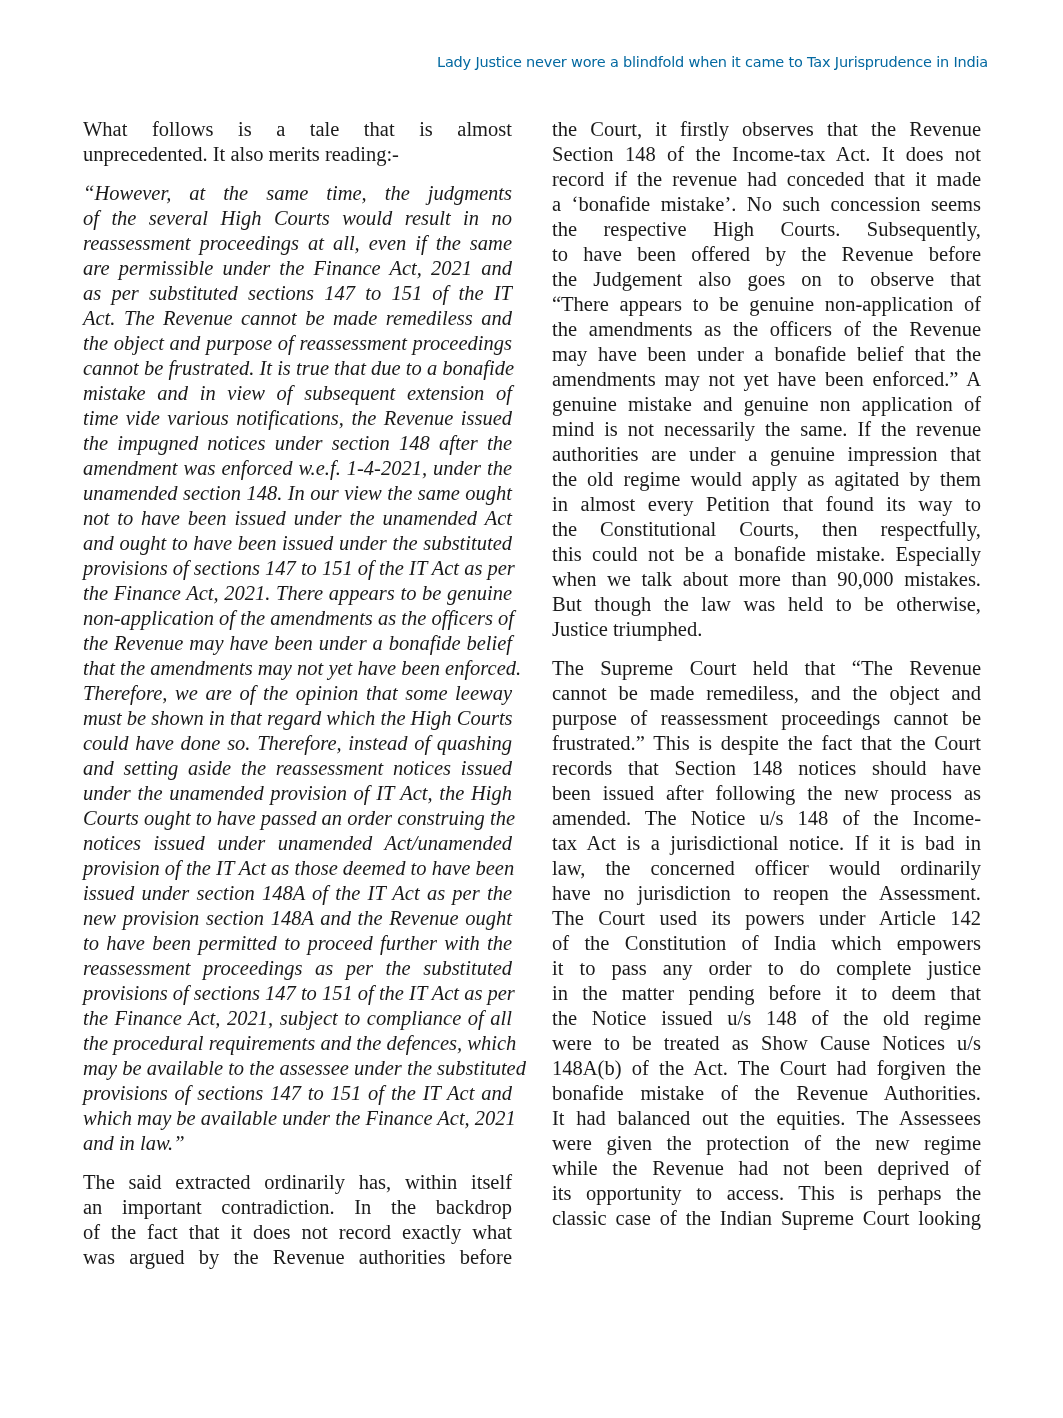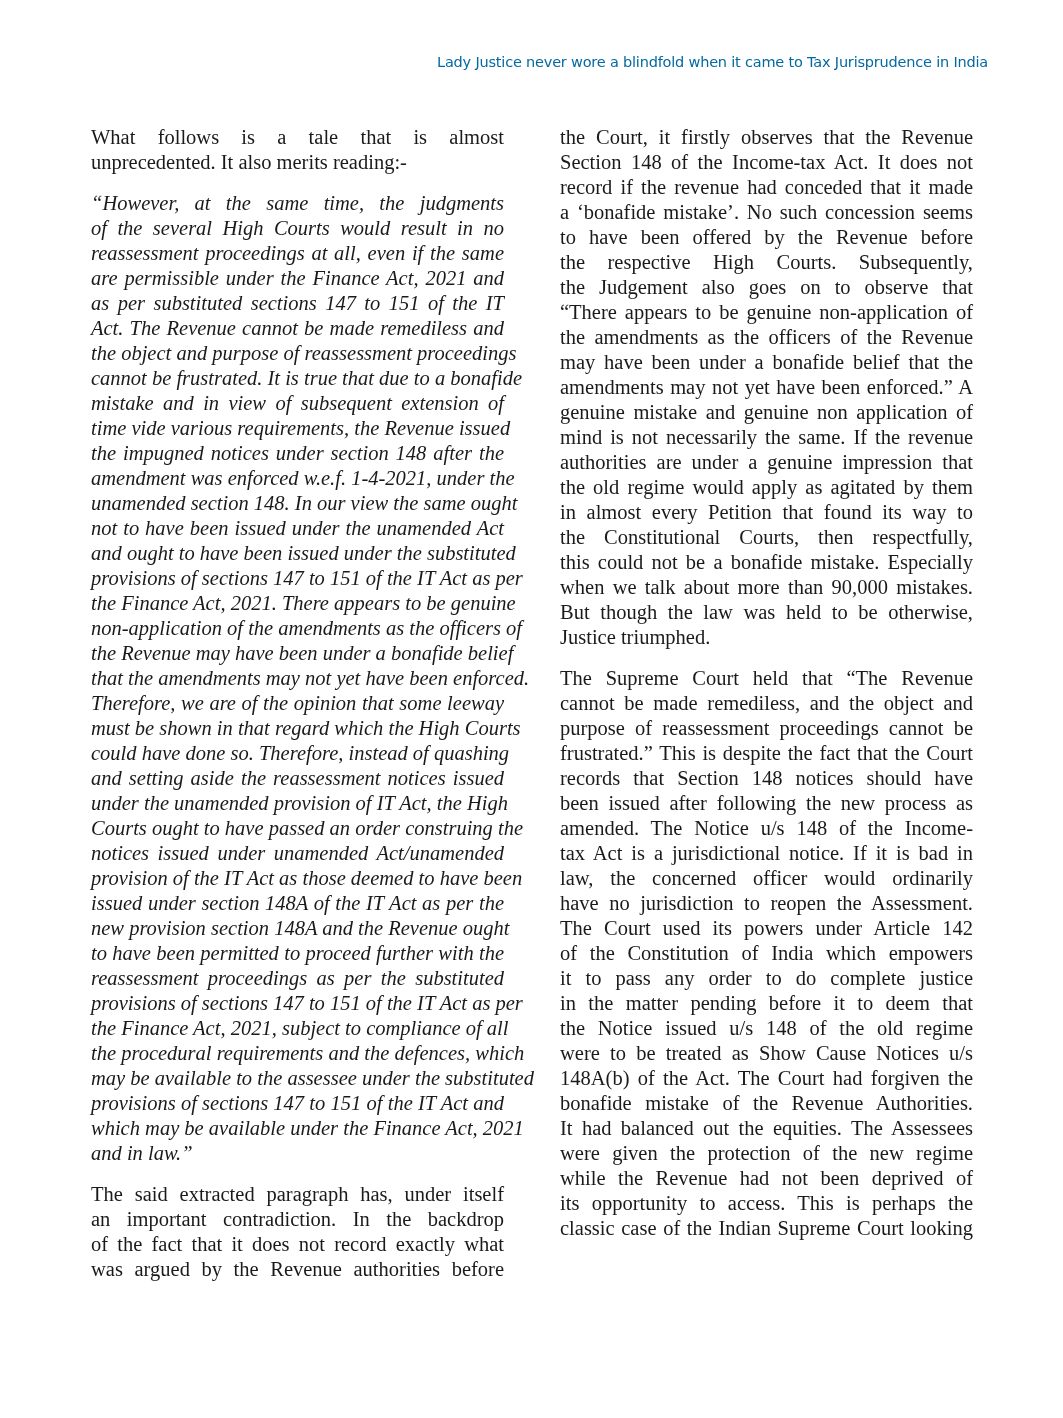--- a/index.html
+++ b/index.html
@@ -5,21 +5,21 @@
   html, body { margin: 0; padding: 0; background: #ffffff; }
   body { width: 1063px; height: 1418px; position: relative; overflow: hidden; color: #1a1a1a; }
   .header {
     position: absolute; top: 54px; right: 75px;
     font-family: "DejaVu Sans", sans-serif; font-size: 14.5px; color: #0369a1;
     letter-spacing: -0.2px; white-space: nowrap;
   }
   .col { position: absolute; top: 109px; width: 445px; }
   .col.left { left: 75px; }
   .col.right { left: 544px; }
-  .para { margin: 16px; }
+  .para { margin: 8px; }
   .para + .para { margin-top: 14px; }
   .line {
     display: block; height: 25px; line-height: 25px;
     font-family: "Liberation Serif", serif; font-size: 20.5px;
     text-align: justify; text-align-last: justify; white-space: nowrap; overflow: visible;
   }
   .line.last { text-align-last: left; }
   .it { }
   .quote .line { font-style: italic; }
 </style>
@@ -36,21 +36,21 @@
     <div class="para quote">
       <span class="line">“However, at the same time, the judgments</span>
       <span class="line">of the several High Courts would result in no</span>
       <span class="line">reassessment proceedings at all, even if the same</span>
       <span class="line">are permissible under the Finance Act, 2021 and</span>
       <span class="line">as per substituted sections 147 to 151 of the IT</span>
       <span class="line">Act. The Revenue cannot be made remediless and</span>
       <span class="line">the object and purpose of reassessment proceedings</span>
       <span class="line">cannot be frustrated. It is true that due to a bonafide</span>
       <span class="line">mistake and in view of subsequent extension of</span>
-      <span class="line">time vide various requirements, the Revenue issued</span>
+      <span class="line">time vide various notifications, the Revenue issued</span>
       <span class="line">the impugned notices under section 148 after the</span>
       <span class="line">amendment was enforced w.e.f. 1-4-2021, under the</span>
       <span class="line">unamended section 148. In our view the same ought</span>
       <span class="line">not to have been issued under the unamended Act</span>
       <span class="line">and ought to have been issued under the substituted</span>
       <span class="line">provisions of sections 147 to 151 of the IT Act as per</span>
       <span class="line">the Finance Act, 2021. There appears to be genuine</span>
       <span class="line">non-application of the amendments as the officers of</span>
       <span class="line">the Revenue may have been under a bonafide belief</span>
       <span class="line">that the amendments may not yet have been enforced.</span>
@@ -68,34 +68,34 @@
       <span class="line">reassessment proceedings as per the substituted</span>
       <span class="line">provisions of sections 147 to 151 of the IT Act as per</span>
       <span class="line">the Finance Act, 2021, subject to compliance of all</span>
       <span class="line">the procedural requirements and the defences, which</span>
       <span class="line">may be available to the assessee under the substituted</span>
       <span class="line">provisions of sections 147 to 151 of the IT Act and</span>
       <span class="line">which may be available under the Finance Act, 2021</span>
       <span class="line last">and in law.”</span>
     </div>
     <div class="para">
-      <span class="line">The said extracted paragraph has, under itself</span>
+      <span class="line">The said extracted ordinarily has, within itself</span>
       <span class="line">an important contradiction. In the backdrop</span>
       <span class="line">of the fact that it does not record exactly what</span>
       <span class="line">was argued by the Revenue authorities before</span>
     </div>
   </div>
 <div class="col right" id="col-right">
     <div class="para">
       <span class="line"><span>the Court, it firstly observes that the Revenue</span></span>
       <span class="line"><span>Section 148 of the Income-tax Act. It does not</span></span>
       <span class="line"><span>record if the revenue had conceded that it made</span></span>
       <span class="line"><span>a ‘bonafide mistake’. No such concession seems</span></span>
+      <span class="line"><span>the respective High Courts. Subsequently,</span></span>
       <span class="line"><span>to have been offered by the Revenue before</span></span>
-      <span class="line"><span>the respective High Courts. Subsequently,</span></span>
       <span class="line"><span>the Judgement also goes on to observe that</span></span>
       <span class="line"><span class="it">“There appears to be genuine non-application of</span></span>
       <span class="line"><span class="it">the amendments as the officers of the Revenue</span></span>
       <span class="line"><span class="it">may have been under a bonafide belief that the</span></span>
       <span class="line"><span class="it">amendments may not yet have been enforced.”</span><span> A</span></span>
       <span class="line"><span>genuine mistake and genuine non application of</span></span>
       <span class="line"><span>mind is not necessarily the same. If the revenue</span></span>
       <span class="line"><span>authorities are under a genuine impression that</span></span>
       <span class="line"><span>the old regime would apply as agitated by them</span></span>
       <span class="line"><span>in almost every Petition that found its way to</span></span>

